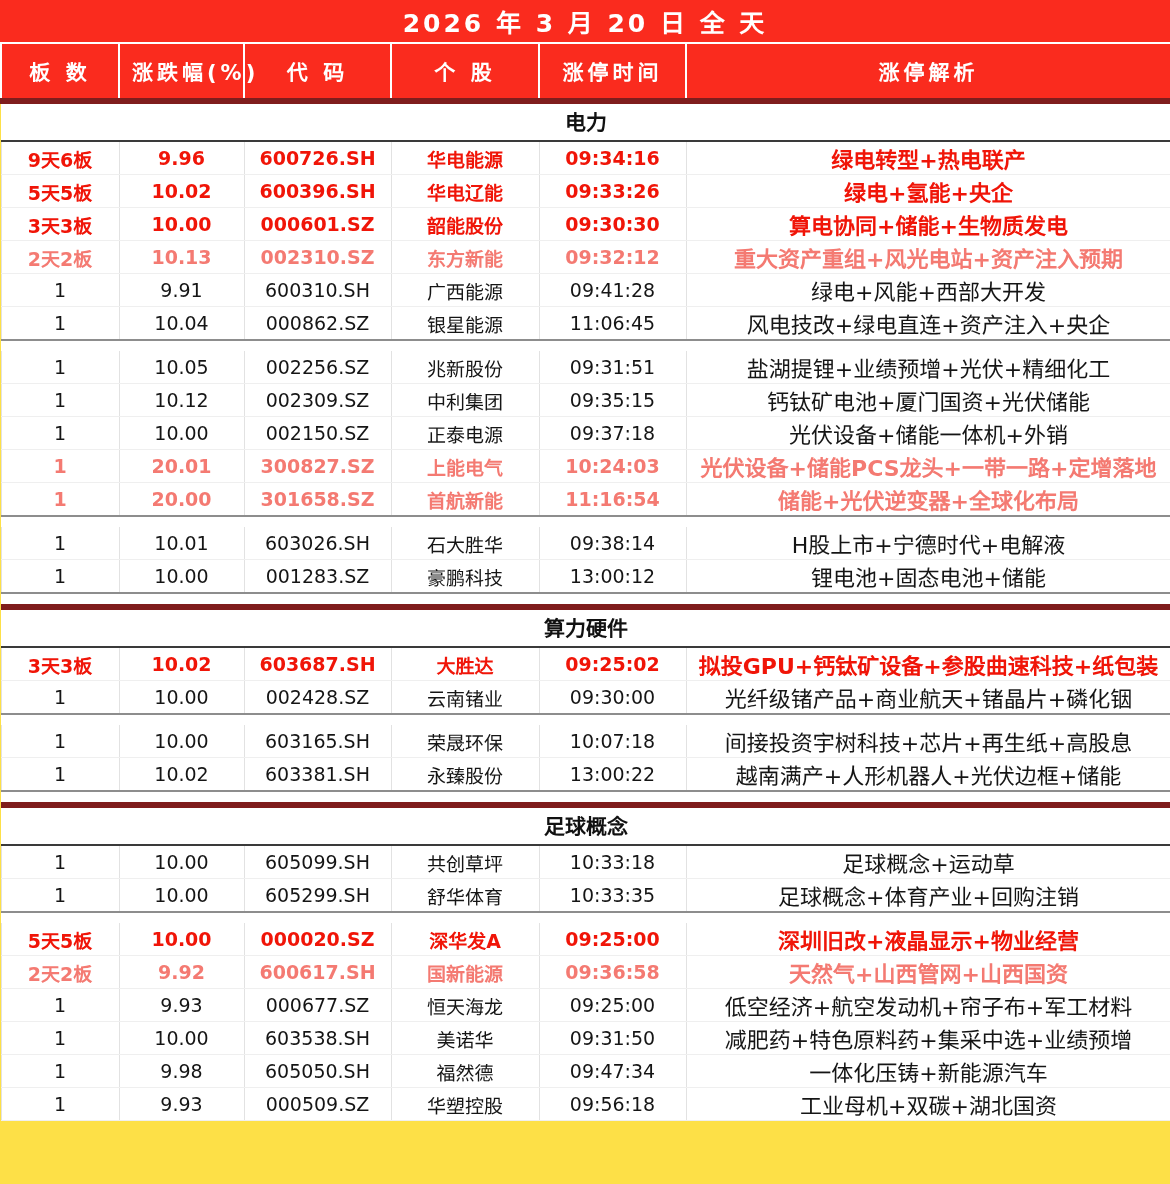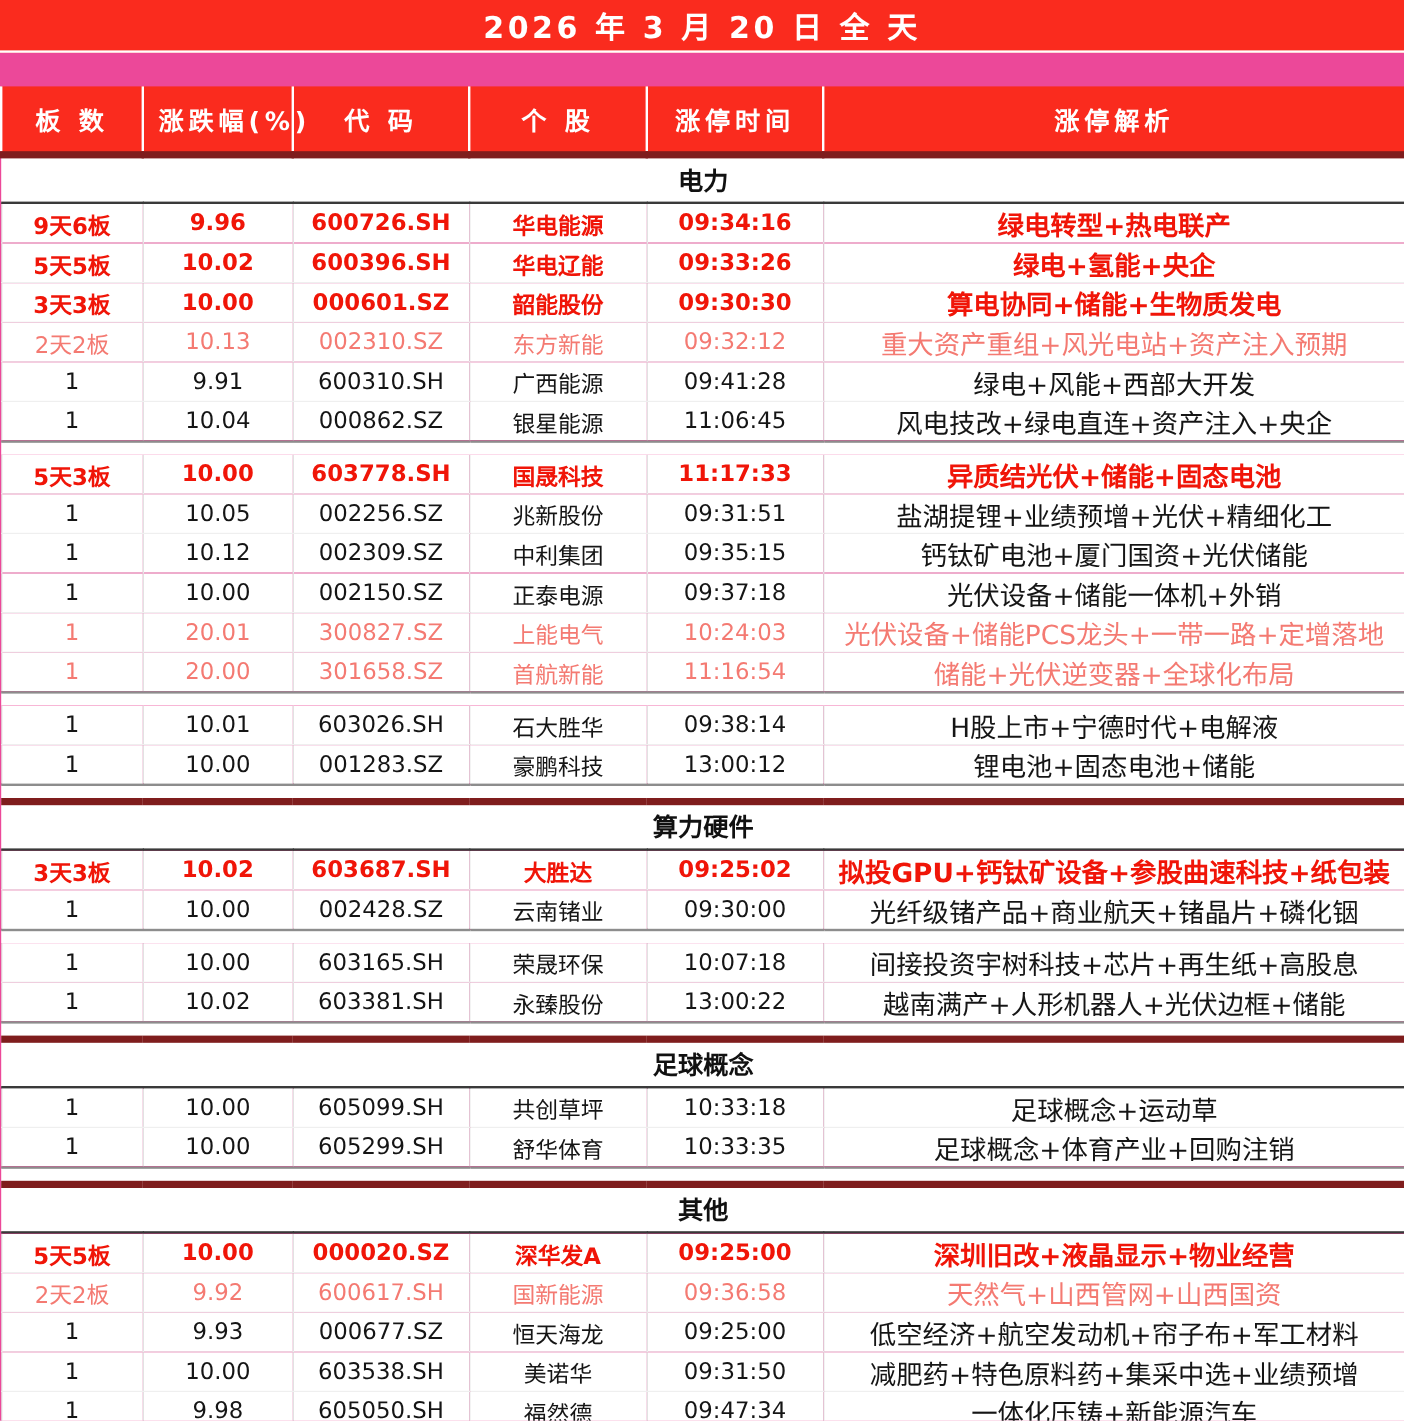--- a/index.html
+++ b/index.html
@@ -11,24 +11,23 @@
     width: 1170px;
     height: 1184px;
     font-family: "DejaVu Sans", "Liberation Sans", sans-serif;
     overflow: hidden;
   }
 
   #board {
     width: 1170px;
     height: 1184px;
     box-sizing: border-box;
-    background: #ec4899;
+    background: #fde047;
     display: flex;
     flex-direction: column;
-    gap: 28px;
   }
 
   
   .title-bar {
     height: 42px;
     background: #fa2b1e;
     color: #ffffff;
     font-size: 25px;
     font-weight: bold;
     letter-spacing: 3px;
@@ -106,21 +105,21 @@
     border-bottom: 1px solid #efefef;
     box-sizing: border-box;
     white-space: nowrap;
     overflow: hidden;
   }
   tr.data-row td.notes-cell { font-size: 22px; }
   tr.data-row:last-child td { border-bottom: 1px solid #efefef; }
 
   
   tr.lvl-strong td { color: #f01508; font-weight: bold; }
-  tr.lvl-light  td { color: #f47a72; font-weight: normal; margin-left: 16px; }
+  tr.lvl-light  td { color: #f47a72; font-weight: bold; margin-left: 16px; }
   tr.lvl-normal td { color: #151515; font-weight: normal; }
 
   tr.section-last td { border-bottom: 2px solid #8d8d8d; }
 </style>
 </head>
 <body>
 
 <div id="board">
 
   <div class="title-bar">2026 年 3 月 20 日 全 天</div>
@@ -192,28 +191,20 @@
           <td>1</td>
           <td>10.04</td>
           <td>000862.SZ</td>
           <td>银星能源</td>
           <td>11:06:45</td>
           <td class="notes-cell">风电技改+绿电直连+资产注入+央企</td>
         </tr>
         <tr class="gap-row">
           <td colspan="6"></td>
         </tr>
-        <tr class="data-row lvl-strong">
-          <td>5天3板</td>
-          <td>10.00</td>
-          <td>603778.SH</td>
-          <td>国晟科技</td>
-          <td>11:17:33</td>
-          <td class="notes-cell">异质结光伏+储能+固态电池</td>
-        </tr>
         <tr class="data-row lvl-normal">
           <td>1</td>
           <td>10.05</td>
           <td>002256.SZ</td>
           <td>兆新股份</td>
           <td>09:31:51</td>
           <td class="notes-cell">盐湖提锂+业绩预增+光伏+精细化工</td>
         </tr>
         <tr class="data-row lvl-normal">
           <td>1</td>
@@ -324,23 +315,20 @@
         <tr class="data-row lvl-normal section-last">
           <td>1</td>
           <td>10.00</td>
           <td>605299.SH</td>
           <td>舒华体育</td>
           <td>10:33:35</td>
           <td class="notes-cell">足球概念+体育产业+回购注销</td>
         </tr>
         <tr class="gap-row">
           <td colspan="6"></td>
-        </tr>
-        <tr class="section-row">
-          <td colspan="6">其他</td>
         </tr>
         <tr class="data-row lvl-strong">
           <td>5天5板</td>
           <td>10.00</td>
           <td>000020.SZ</td>
           <td>深华发A</td>
           <td>09:25:00</td>
           <td class="notes-cell">深圳旧改+液晶显示+物业经营</td>
         </tr>
         <tr class="data-row lvl-light">

